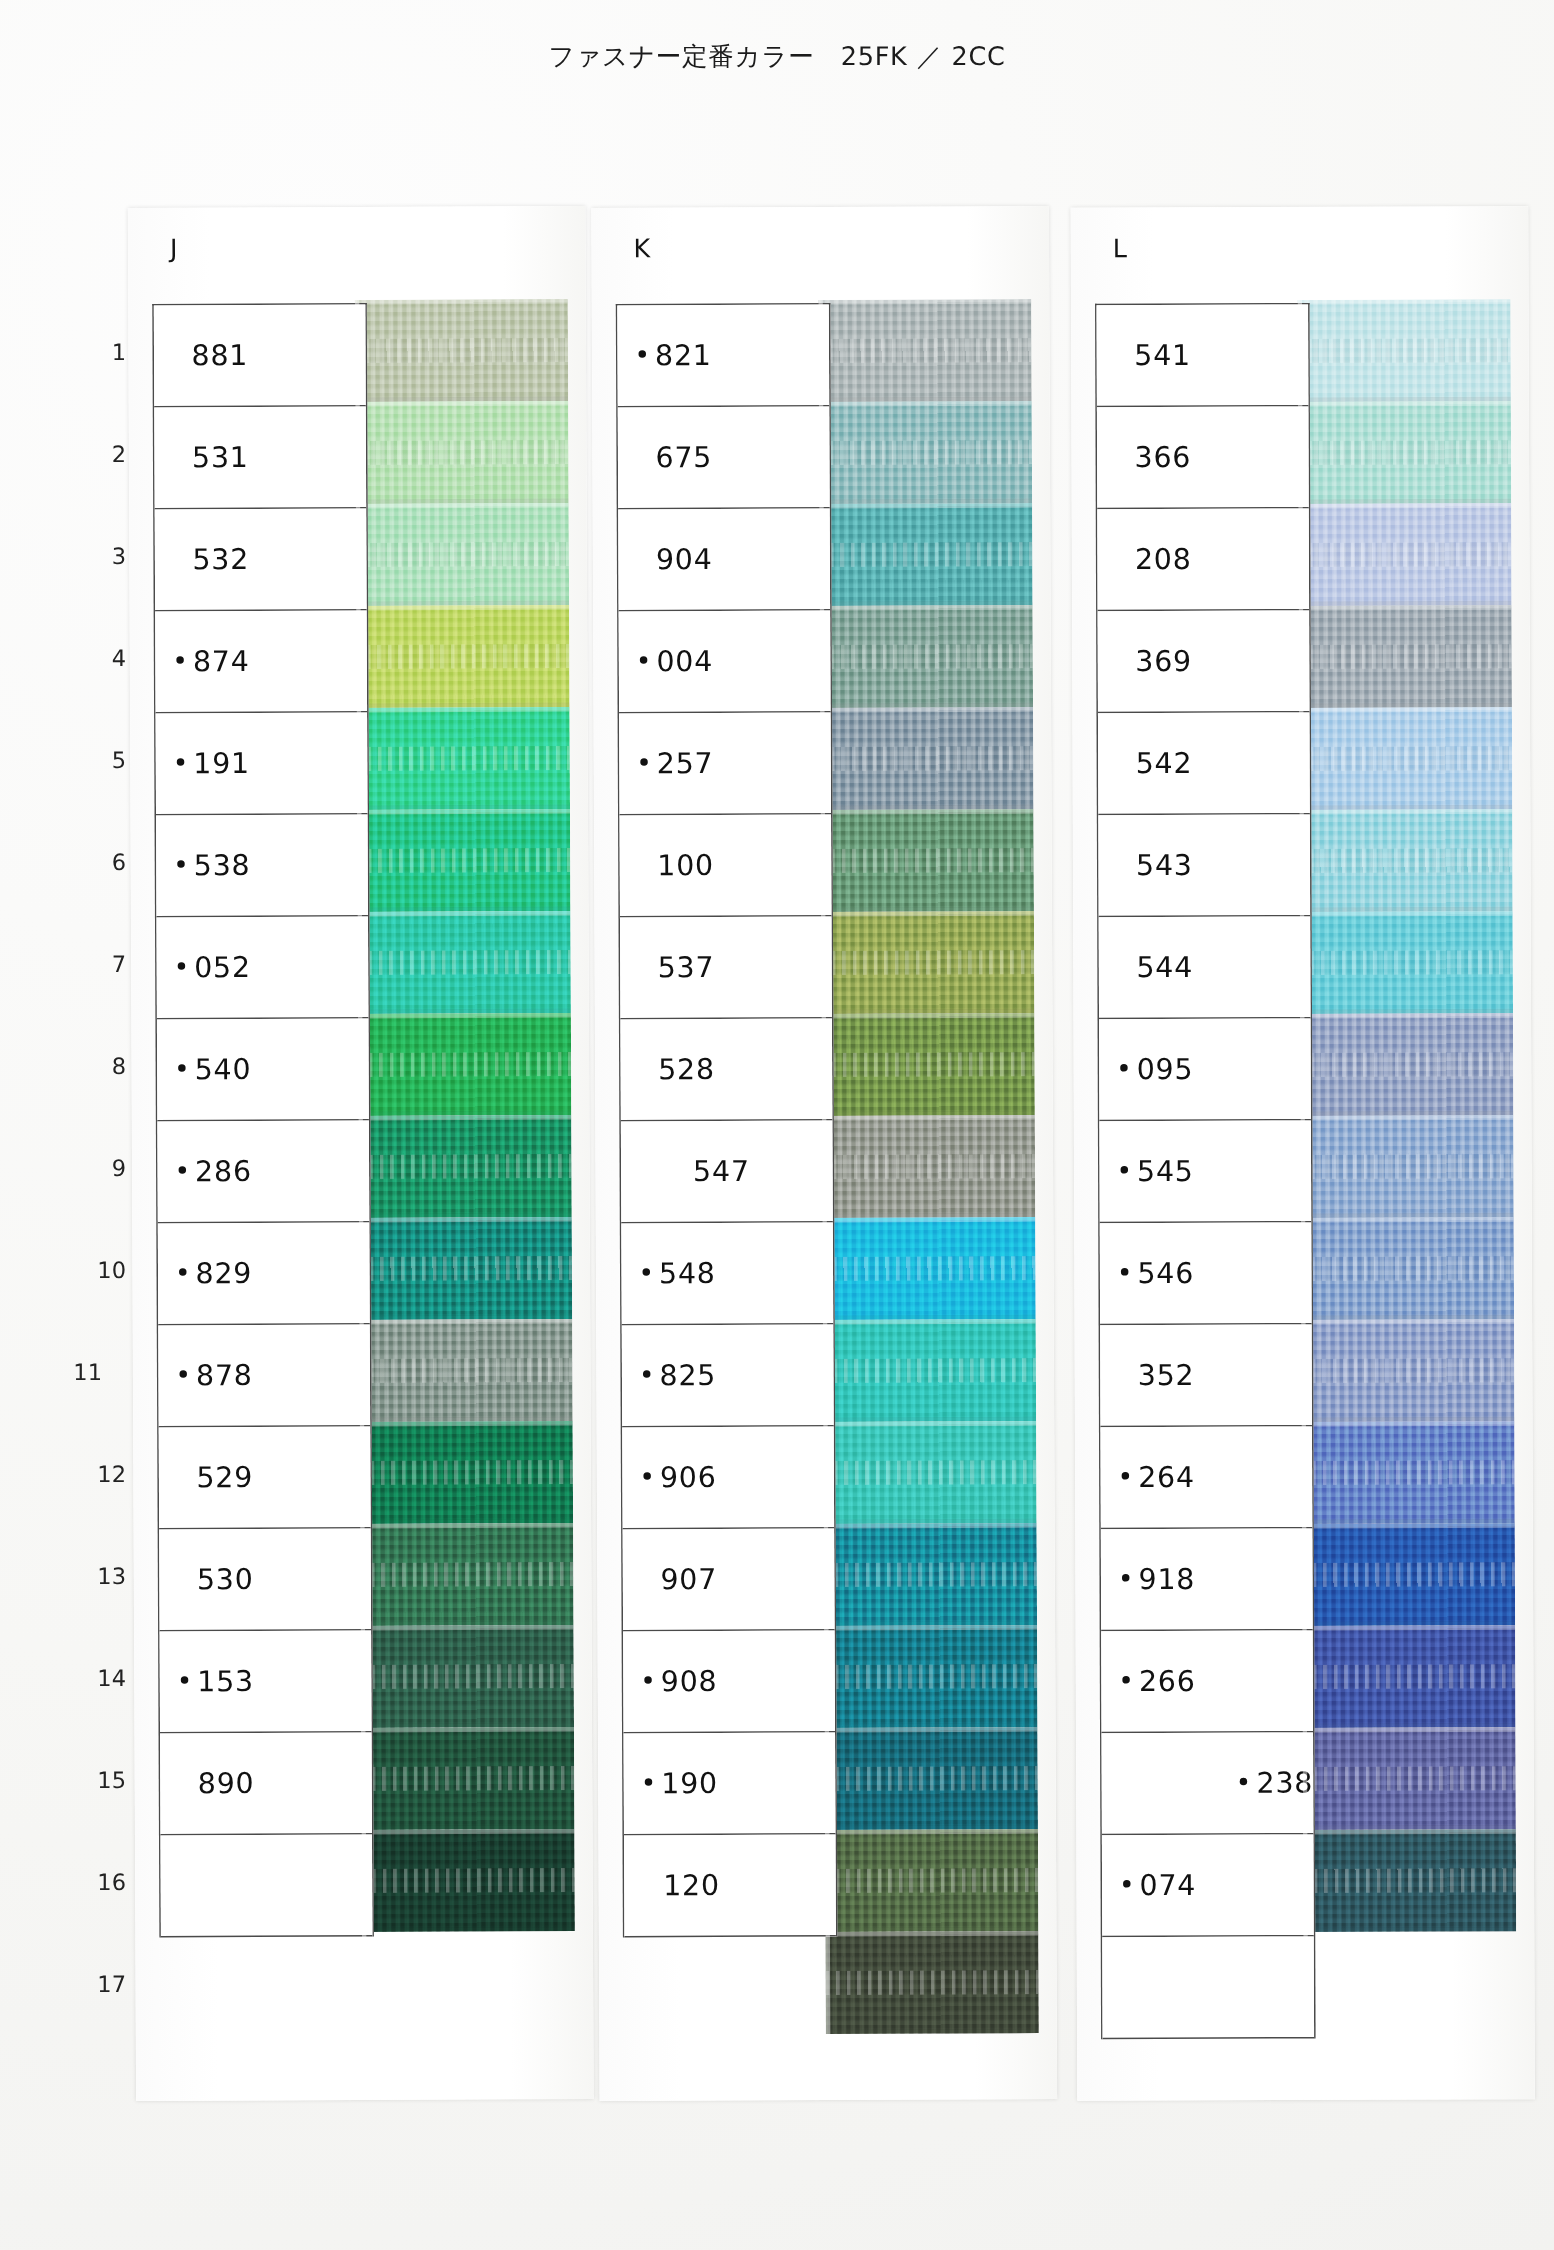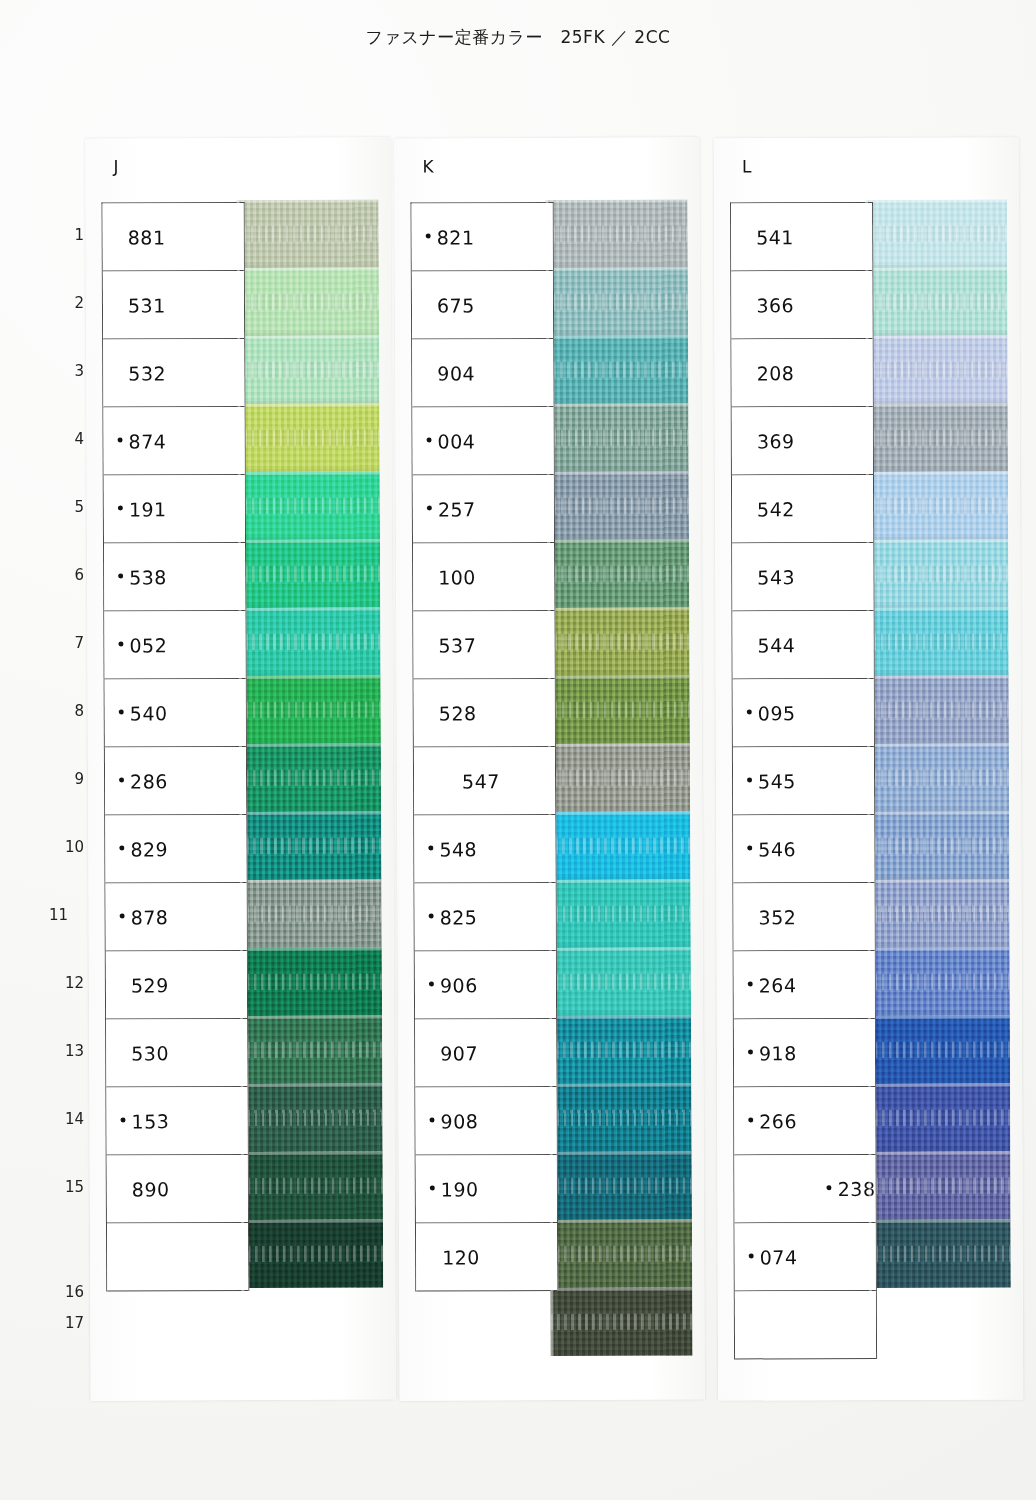--- a/index.html
+++ b/index.html
@@ -695,14 +695,14 @@
 <div class="idx" style="left: 58px; top: 566px;">6</div>
 <div class="idx" style="left: 58px; top: 634px;">7</div>
 <div class="idx" style="left: 58px; top: 702px;">8</div>
 <div class="idx" style="left: 58px; top: 770px;">9</div>
 <div class="idx" style="left: 58px; top: 838px;">10</div>
 <div class="idx" style="left: 42px; top: 906px;">11</div>
 <div class="idx" style="left: 58px; top: 974px;">12</div>
 <div class="idx" style="left: 58px; top: 1042px;">13</div>
 <div class="idx" style="left: 58px; top: 1110px;">14</div>
 <div class="idx" style="left: 58px; top: 1178px;">15</div>
-<div class="idx" style="left: 58px; top: 1246px; margin-top: 37px;">16</div>
+<div class="idx" style="left: 58px; top: 1246px;">16</div>
 <div class="idx" style="left: 58px; top: 1314px;">17</div>
 
 </body></html>

